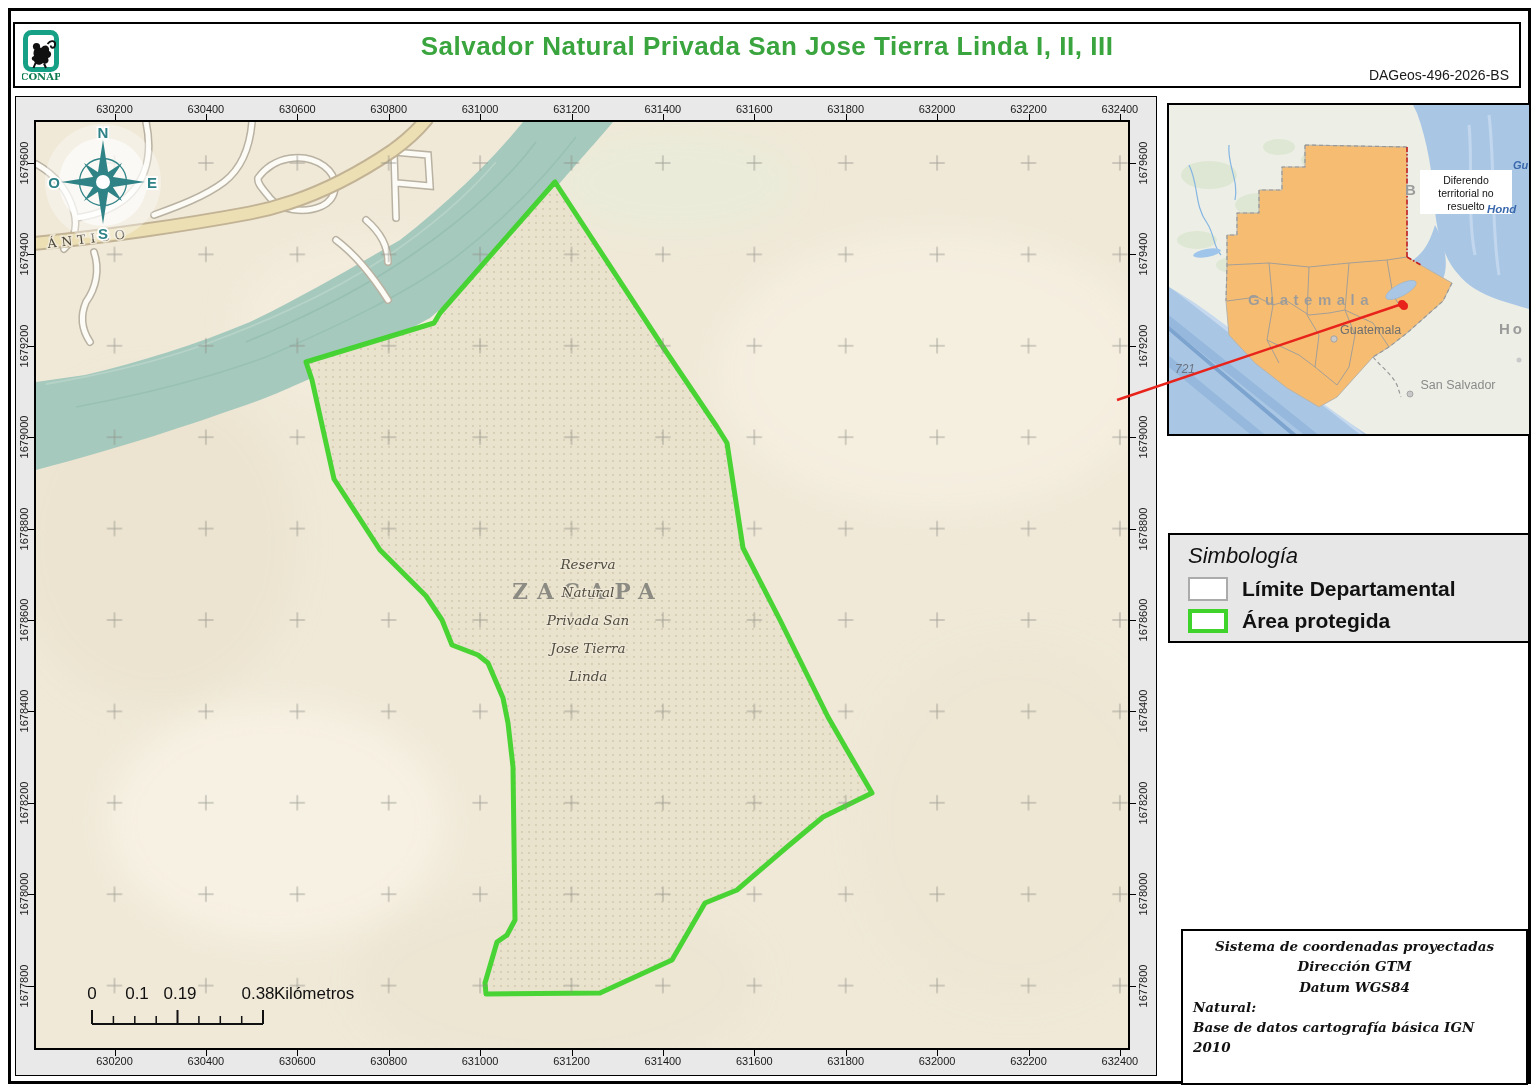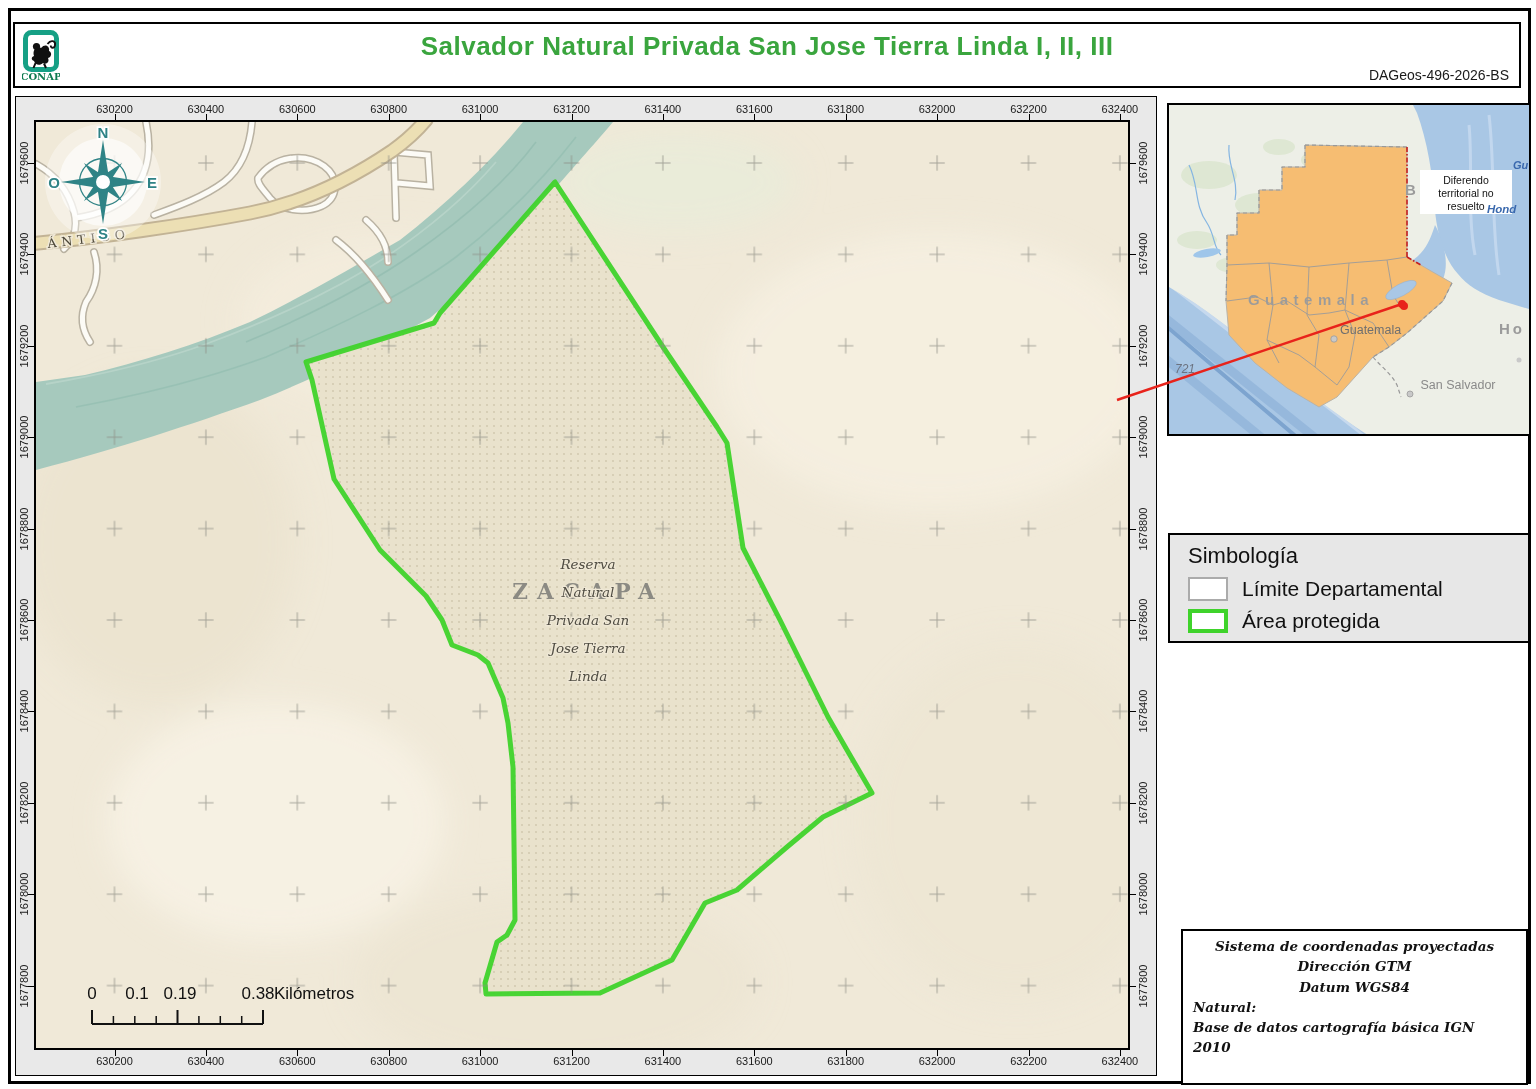--- a/index.html
+++ b/index.html
@@ -24,26 +24,26 @@
   .ax-left span{left:24px;top:calc(163px + var(--i)*91.4px);transform:translate(-50%,-50%) rotate(180deg);writing-mode:vertical-rl;}
   .ax-right span{left:1143px;top:calc(163px + var(--i)*91.4px);transform:translate(-50%,-50%) rotate(180deg);writing-mode:vertical-rl;}
   .tk span{position:absolute;background:#000;}
   .tk-top span{left:calc(114.5px + var(--i)*91.4px);top:114px;width:1px;height:6px;}
   .tk-bottom span{left:calc(114.5px + var(--i)*91.4px);top:1050px;width:1px;height:6px;}
   .tk-left span{top:calc(163px + var(--i)*91.4px);left:28px;width:6px;height:1px;}
   .tk-right span{top:calc(163px + var(--i)*91.4px);left:1130px;width:6px;height:1px;}
   
   .inset-box{position:absolute;left:1167px;top:103px;width:364px;height:333px;border:2px solid #000;box-sizing:border-box;background:#a9c7e5;}
   .legend-box{position:absolute;left:1168px;top:533px;width:362px;height:110px;border:2px solid #000;box-sizing:border-box;background:#e7e7e7;padding:8px 0 0 18px;}
-  .legend-title{font-size:22px;color:#111;}
+  .legend-title{font-size:22px;color:#111;font-style:italic;}
   .legend-row{display:flex;align-items:center;margin-top:8px;}
   .legend-row .swatch{width:40px;height:24px;background:#fff;box-sizing:border-box;margin-right:14px;}
   .swatch-dept{border:2.5px solid #ababab;}
   .swatch-prot{border:4px solid #3fd32b;}
-  .legend-row .lab{font-size:21px;color:#111;}
+  .legend-row .lab{font-size:21px;color:#111;font-weight:bold;}
   .meta-box{position:absolute;left:1181px;top:929px;width:347px;height:156px;border:2px solid #000;box-sizing:border-box;background:#fff;
             font-family:"DejaVu Serif",serif;font-style:italic;font-weight:bold;font-size:13.5px;line-height:1.5;color:#111;padding:5px 10px;}
   .meta-c{text-align:center;}
   .meta-j{text-align:justify;}
   .overlay{position:absolute;inset:0;pointer-events:none;z-index:50;}
 </style>
 </head>
 <body>
 
 <div class="page">

